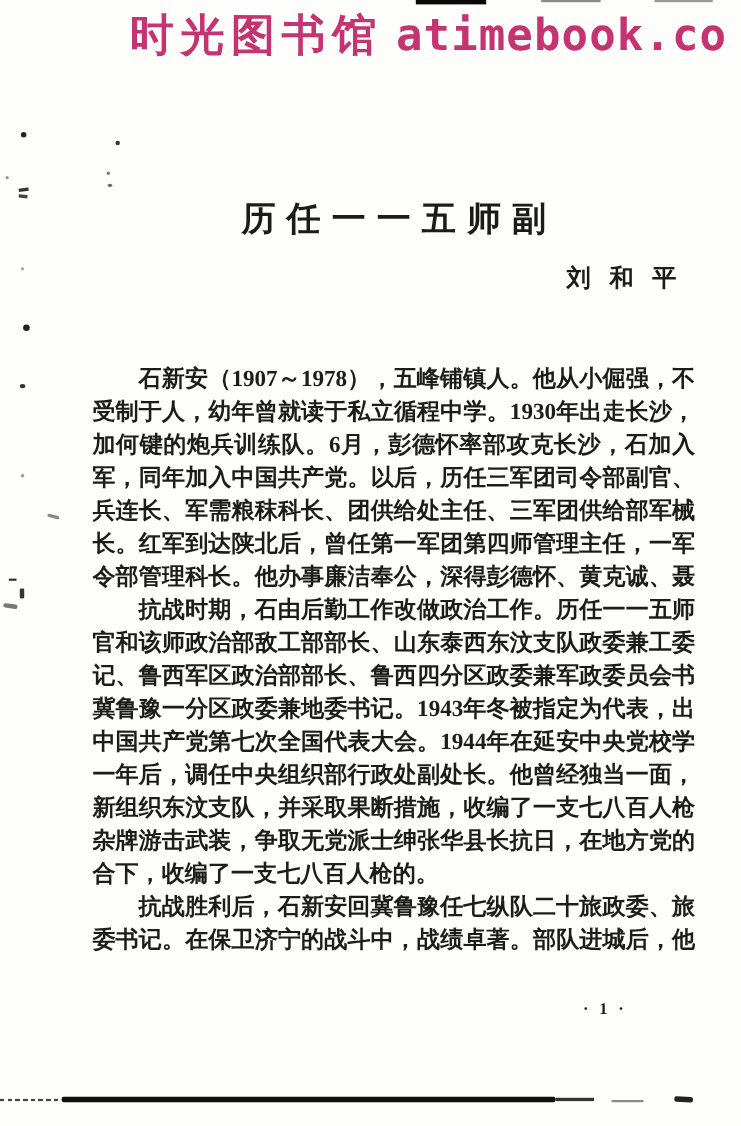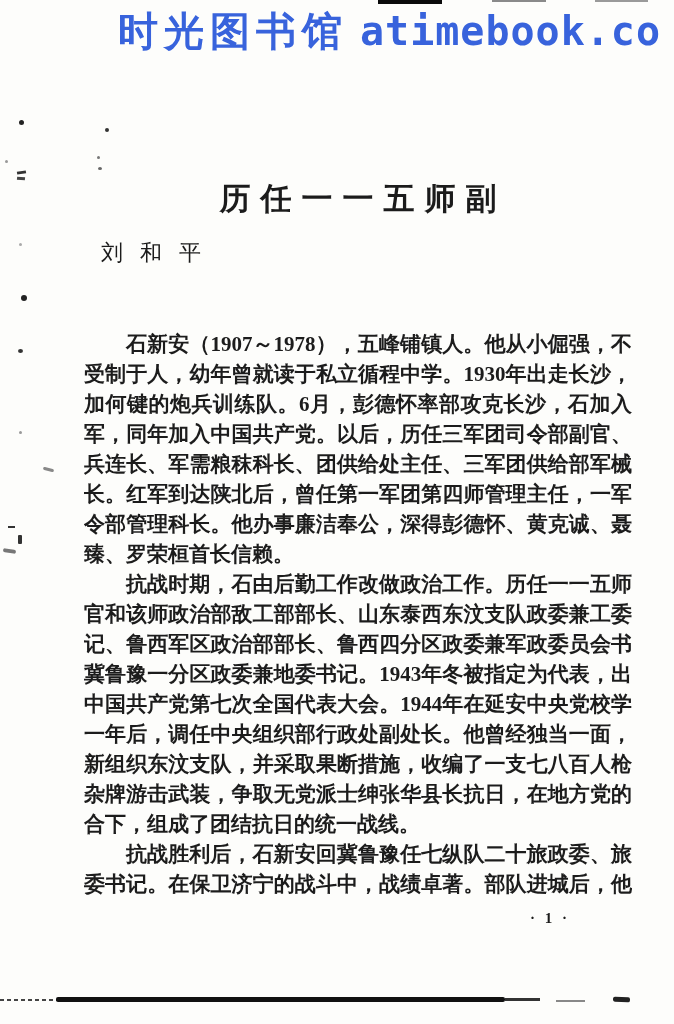--- a/index.html
+++ b/index.html
@@ -44,23 +44,23 @@
     font-size: 31px;
     font-weight: bold;
     letter-spacing: 10px;
     padding-left: 10px;
     box-sizing: border-box;
     white-space: nowrap;
   }
   .doc-author {
     position: absolute;
     top: 238px; left: 84px; width: 548px;
-    text-align: left;
+    text-align: right;
     font-size: 22px;
-    font-weight: normal;
+    font-weight: bold;
     letter-spacing: 17px;
     padding-left: 17px;
     box-sizing: border-box;
     white-space: nowrap;
   }
 
   
   .body-text {
     position: absolute;
     top: 329px; left: 84px; width: 548px;
@@ -92,49 +92,48 @@
   
   .speck { position: absolute; border-radius: 50%; }
   .mark  { position: absolute; }
   .bottomline { position: absolute; }
 </style>
 </head>
 <body>
 
 <div class="page">
 
-  <div class="watermark" style="color: #1d4ed8;">
+  <div class="watermark" style="color: #be185d;">
     <span class="wm-cjk">时光图书馆</span><span class="wm-latin">atimebook.co</span>
   </div>
 
   <div class="topbar" style="left:378px;width:64px;height:4px;background:#0a0a0a;"></div>
   <div class="topbar" style="left:492px;width:54px;height:2px;background:#8a8a8a;"></div>
   <div class="topbar" style="left:595px;width:53px;height:2px;background:#9a9a9a;"></div>
 
   <div class="doc-title">历任一一五师副</div>
   <div class="doc-author">刘和平</div>
 
   <div class="body-text">
     <div class="bline indent">石新安（1907～1978），五峰铺镇人。他从小倔强，不愿</div>
     <div class="bline">受制于人，幼年曾就读于私立循程中学。1930年出走长沙，参</div>
     <div class="bline">加何键的炮兵训练队。6月，彭德怀率部攻克长沙，石加入红</div>
     <div class="bline">军，同年加入中国共产党。以后，历任三军团司令部副官、炮</div>
     <div class="bline">兵连长、军需粮秣科长、团供给处主任、三军团供给部军械科</div>
     <div class="bline">长。红军到达陕北后，曾任第一军团第四师管理主任，一军司</div>
     <div class="bline">令部管理科长。他办事廉洁奉公，深得彭德怀、黄克诚、聂荣</div>
-    <div class="bline short">臻、罗荣桓首长信赖。</div>
     <div class="bline indent">抗战时期，石由后勤工作改做政治工作。历任一一五师副</div>
     <div class="bline">官和该师政治部敌工部部长、山东泰西东汶支队政委兼工委书</div>
     <div class="bline">记、鲁西军区政治部部长、鲁西四分区政委兼军政委员会书记、</div>
     <div class="bline">冀鲁豫一分区政委兼地委书记。1943年冬被指定为代表，出席</div>
     <div class="bline">中国共产党第七次全国代表大会。1944年在延安中央党校学习</div>
     <div class="bline">一年后，调任中央组织部行政处副处长。他曾经独当一面，重</div>
     <div class="bline">新组织东汶支队，并采取果断措施，收编了一支七八百人枪的</div>
     <div class="bline">杂牌游击武装，争取无党派士绅张华县长抗日，在地方党的配</div>
-    <div class="bline short">合下，组成了团结抗日的统一战线。</div>
+    <div class="bline short">合下，收编了一支七八百人枪的。</div>
     <div class="bline indent">抗战胜利后，石新安回冀鲁豫任七纵队二十旅政委、旅党</div>
     <div class="bline">委书记。在保卫济宁的战斗中，战绩卓著。部队进城后，他及</div>
   </div>
 
   <div class="page-number">· 1 ·</div>
 
   <div class="speck" style="left:19px;top:120px;width:5px;height:5px;background:#222;"></div>
   <div class="speck" style="left:105px;top:128px;width:4px;height:4px;background:#333;"></div>
   <div class="speck" style="left:5px;top:160px;width:3px;height:3px;background:#999;"></div>
   <div class="speck" style="left:97px;top:156px;width:3px;height:3px;background:#777;"></div>

